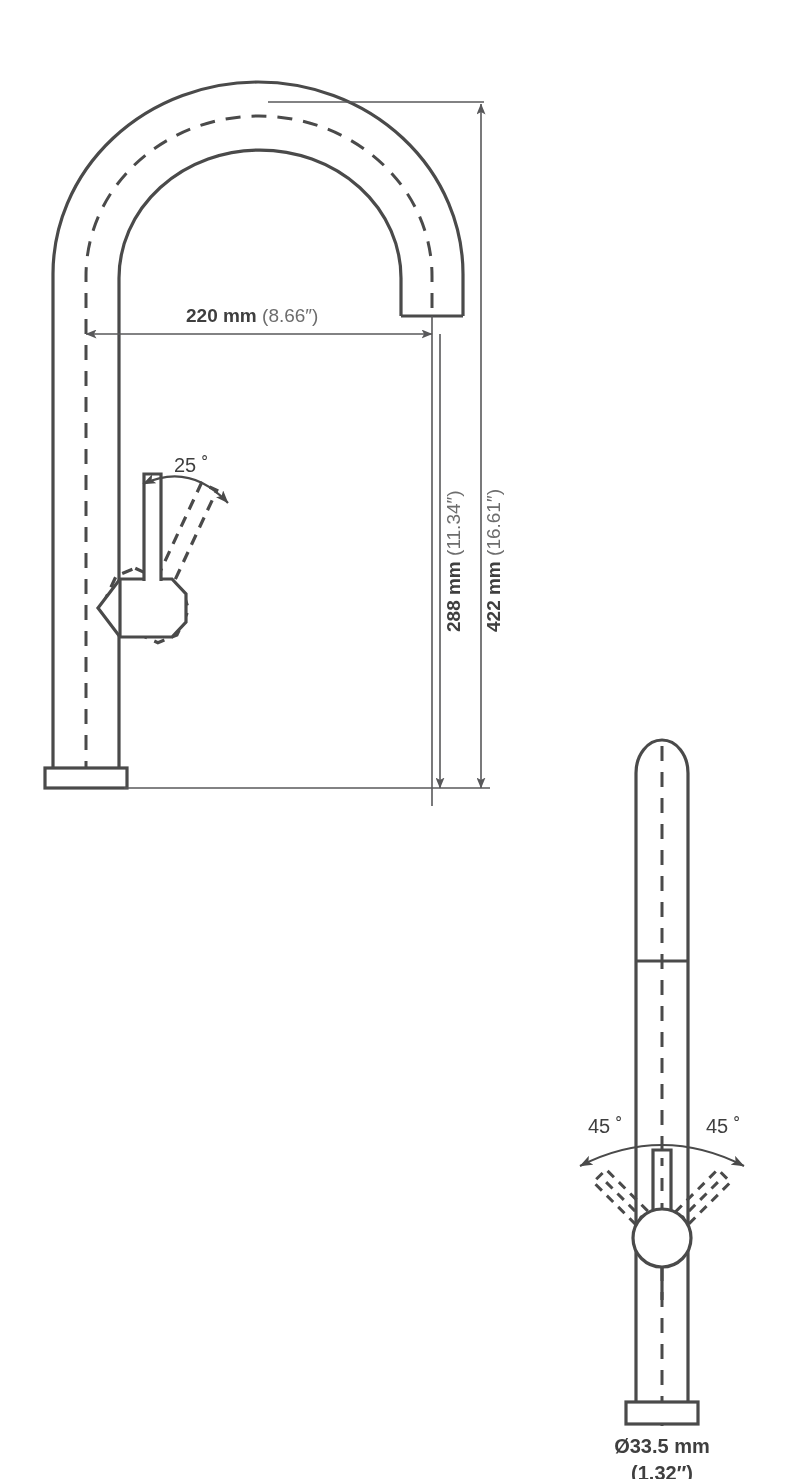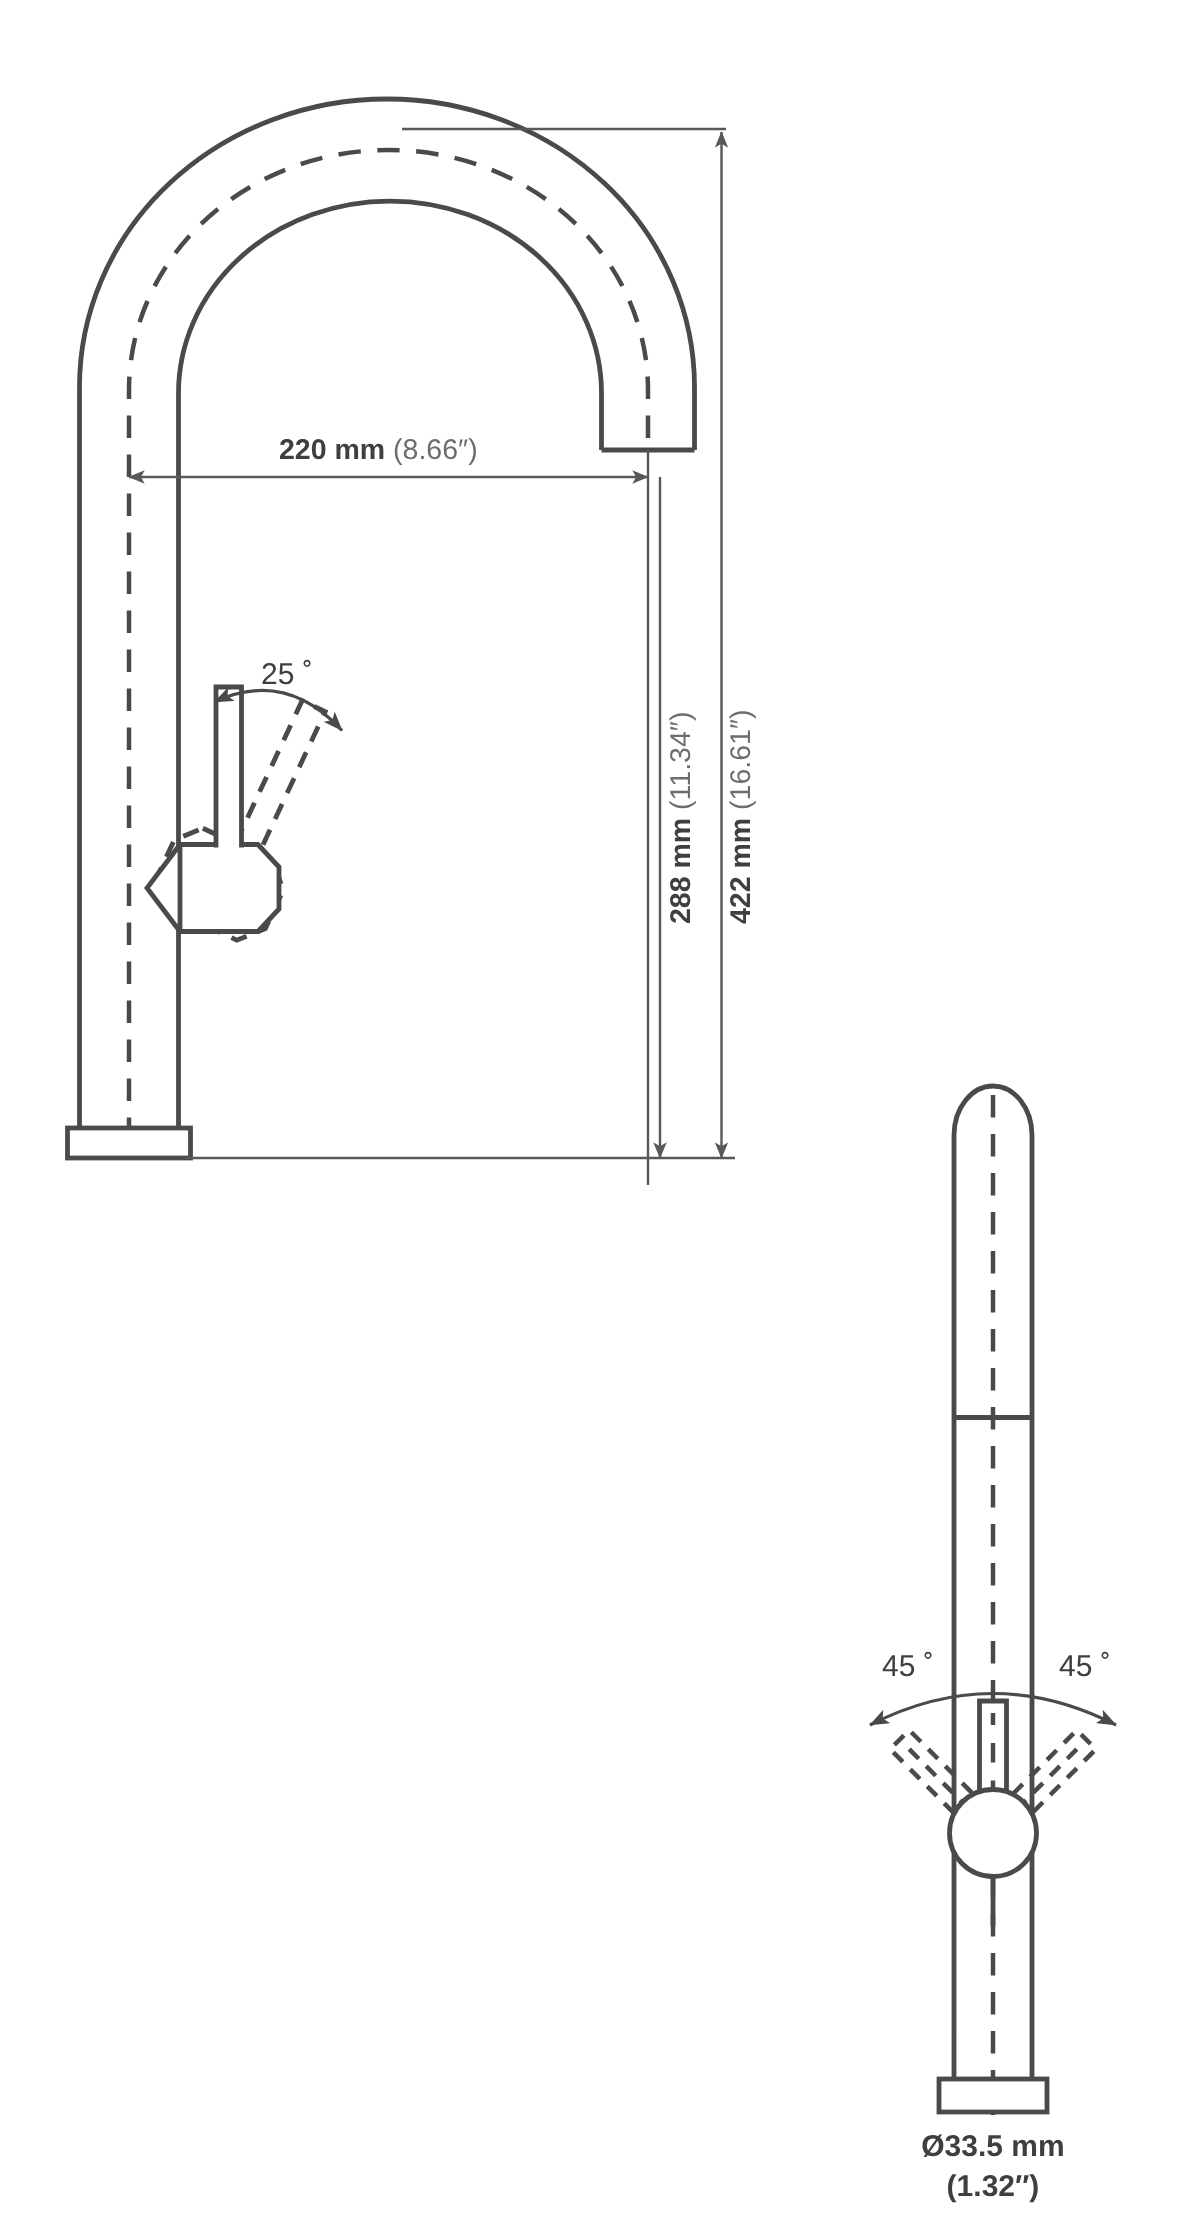--- a/index.html
+++ b/index.html
@@ -10,21 +10,21 @@
   }
   body {
     width: 800px;
     height: 1479px;
     position: relative;
     overflow: hidden;
     font-family: "Liberation Sans", sans-serif;
   }
   #drawing-root {
     position: absolute;
-    top: 0;
+    top: 16px;
     left: 0;
     width: 800px;
     height: 1452px;
   }
   svg#tech-drawing {
     display: block;
     width: 800px;
     height: 1479px;
   }
   .outline {

